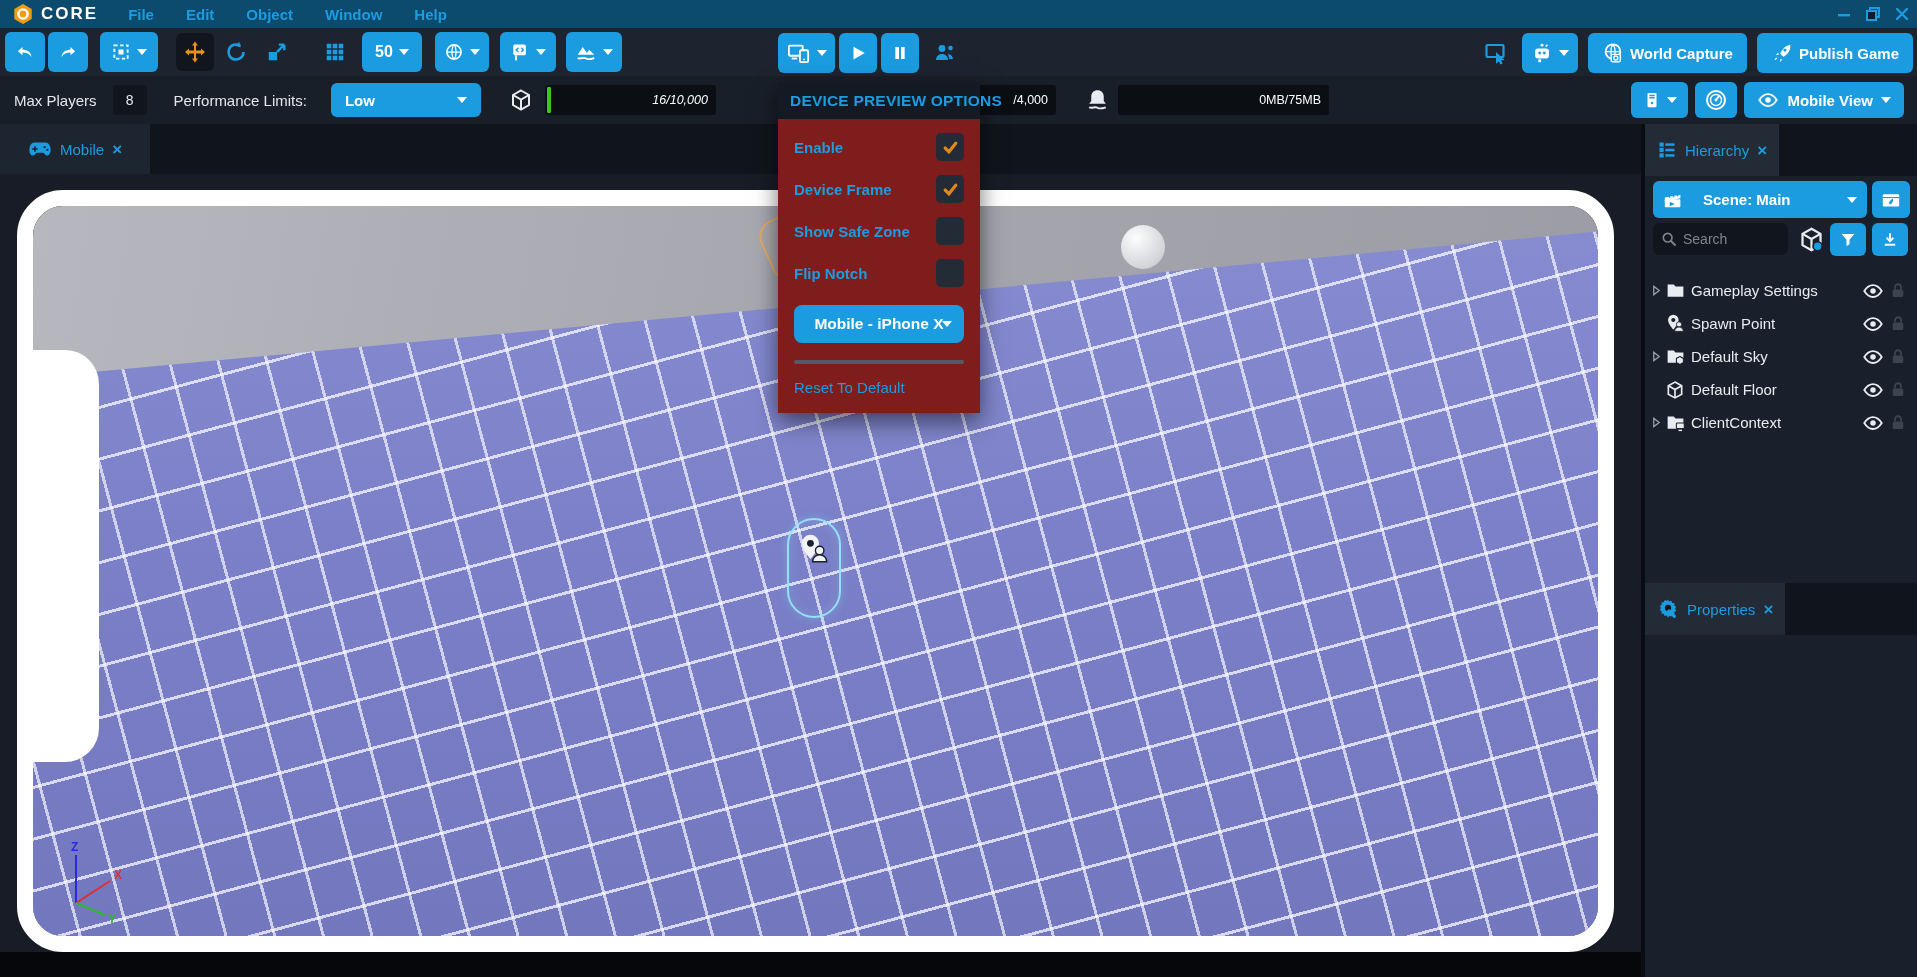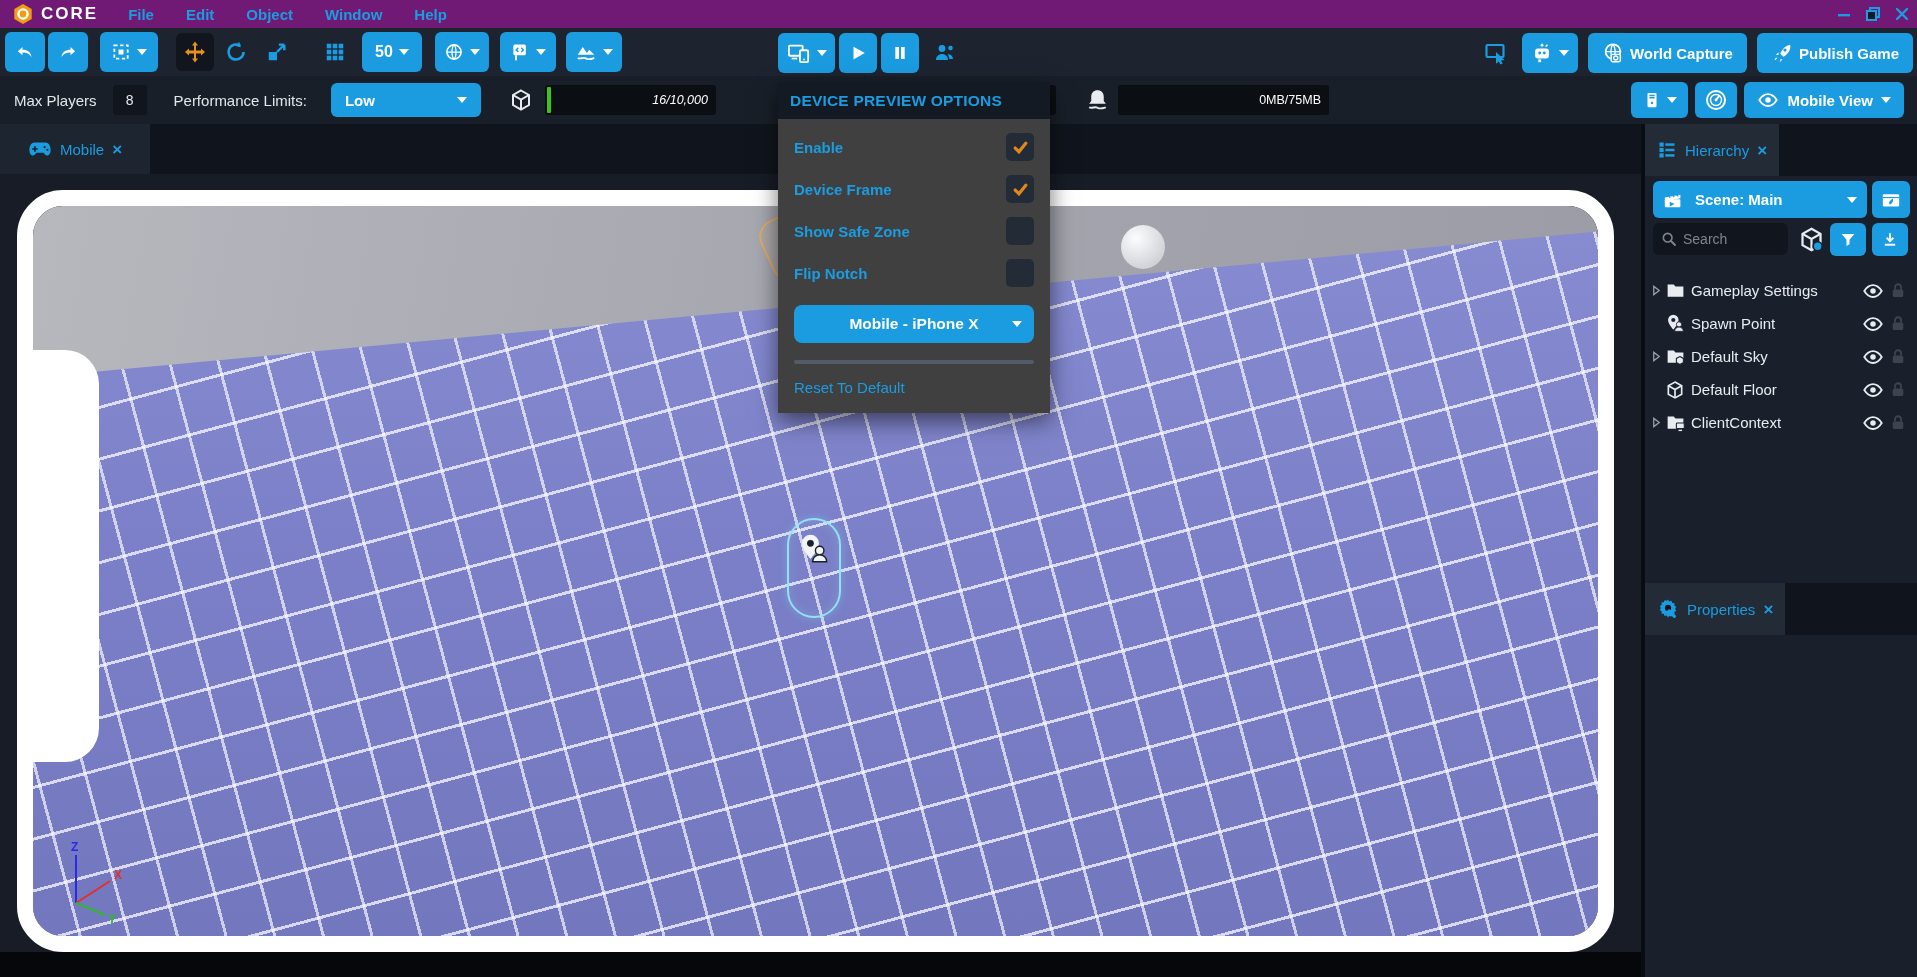--- a/index.html
+++ b/index.html
@@ -3,21 +3,21 @@
 <meta charset="utf-8">
 <style>
   * { margin:0; padding:0; box-sizing:border-box; }
   html,body { width:1917px; height:977px; overflow:hidden; background:#0d1117;
     font-family:"Liberation Sans","DejaVu Sans",sans-serif; }
   body { position:relative; color:#e6e9ee; }
   svg { display:block; }
 
   
   #menubar { position:absolute; left:0; top:0; width:1917px; height:28px;
-    background:#701a75; display:flex; align-items:center; }
+    background:#0c4a6e; display:flex; align-items:center; }
   .logo { display:flex; align-items:center; gap:7px; margin-left:12px; }
   .logo-text { color:#fff; font-weight:800; font-size:17px; letter-spacing:2px; }
   .menu { display:flex; gap:32px; margin-left:30px; }
   .menu-item { color:#1b9ce0; font-weight:700; font-size:15px; cursor:default; }
   .winctl { margin-left:auto; display:flex; gap:15px; margin-right:8px; align-items:center; color:#1b9ce0; }
 
   
   #toolbar { position:absolute; left:0; top:28px; width:1917px; height:48px;
     background:#1d2430; }
   .tb-left { position:absolute; left:5px; top:5px; display:flex; align-items:center; height:38px; }
@@ -77,39 +77,39 @@
   #axis-gizmo { position:absolute; left:52px; top:665px; }
 
   
   #rightpanel { position:absolute; left:1645px; top:124px; width:272px; height:853px; background:#1a202b; }
   #rp-seam { position:absolute; left:1641px; top:124px; width:4px; height:853px; background:#090c11; }
   .ptabrow { position:absolute; left:0; width:272px; height:52px; background:#10151d; display:flex; }
   .ptab { height:52px; display:flex; align-items:center; gap:8px; padding:0 12px;
     background:#232b37; color:#1b9ce0; font-size:15px; }
   .scene-dd { position:absolute; left:8px; top:57px; width:214px; height:37px; border-radius:6px;
     padding:0 10px; justify-content:flex-start; font-weight:700; font-size:15px; }
-  .scene-dd .lbl { flex:1; text-align:left; margin-left:6px; }
+  .scene-dd .lbl { flex:1; text-align:left; margin-left:14px; }
   .sq-btn { position:absolute; width:38px; height:37px; border-radius:6px; }
   .search-box { position:absolute; left:8px; top:99px; width:135px; height:32px; background:#11151e;
     border-radius:6px; display:flex; align-items:center; gap:6px; padding:0 8px; }
   .search-box input { background:transparent; border:none; outline:none; color:#cfd5dc;
     font-size:14px; width:86px; }
   .search-box input::placeholder { color:#7d8591; }
   #tree { position:absolute; left:0; top:150px; width:272px; }
   .hrow { height:33px; display:flex; align-items:center; padding:0 8px 0 6px; }
   .hcaret { width:14px; display:flex; align-items:center; }
   .hicon { width:26px; display:flex; align-items:center; color:#e8ecf1; }
   .hlabel { flex:1; font-size:15px; color:#e8ecf1; white-space:nowrap; overflow:hidden; }
   .heye { width:28px; color:#e8ecf1; display:flex; justify-content:center; }
   .hlock { width:22px; color:#3c4450; display:flex; justify-content:center; }
   #props-tabrow { top:459px; }
   #props-body { position:absolute; left:0; top:511px; width:272px; height:342px; background:#1a202b; }
 
   
-  #devicepanel { position:absolute; left:778px; top:82px; width:272px; background:#404040;
+  #devicepanel { position:absolute; left:778px; top:82px; width:202px; background:#7f1d1d;
     z-index:60; box-shadow:0 8px 22px rgba(0,0,0,.55); }
   .dp-header { height:37px; background:#141a24; color:#1b9ce0; font-weight:700; font-size:15.5px;
     display:flex; align-items:center; padding:0 12px; letter-spacing:.2px; white-space:nowrap; }
   .dp-item { display:flex; justify-content:space-between; align-items:center; margin:14px 16px 0 16px; height:28px; }
   .dp-item .lbl { color:#1b9ce0; font-weight:700; font-size:15px; }
   .dp-check { width:28px; height:28px; background:#232b37; border-radius:5px;
     display:flex; align-items:center; justify-content:center; }
   .dp-select { margin:18px 16px 0 16px; height:38px; border-radius:8px; position:relative;
     font-weight:700; font-size:15.5px; }
   .dp-select .caret { position:absolute; right:12px; }

